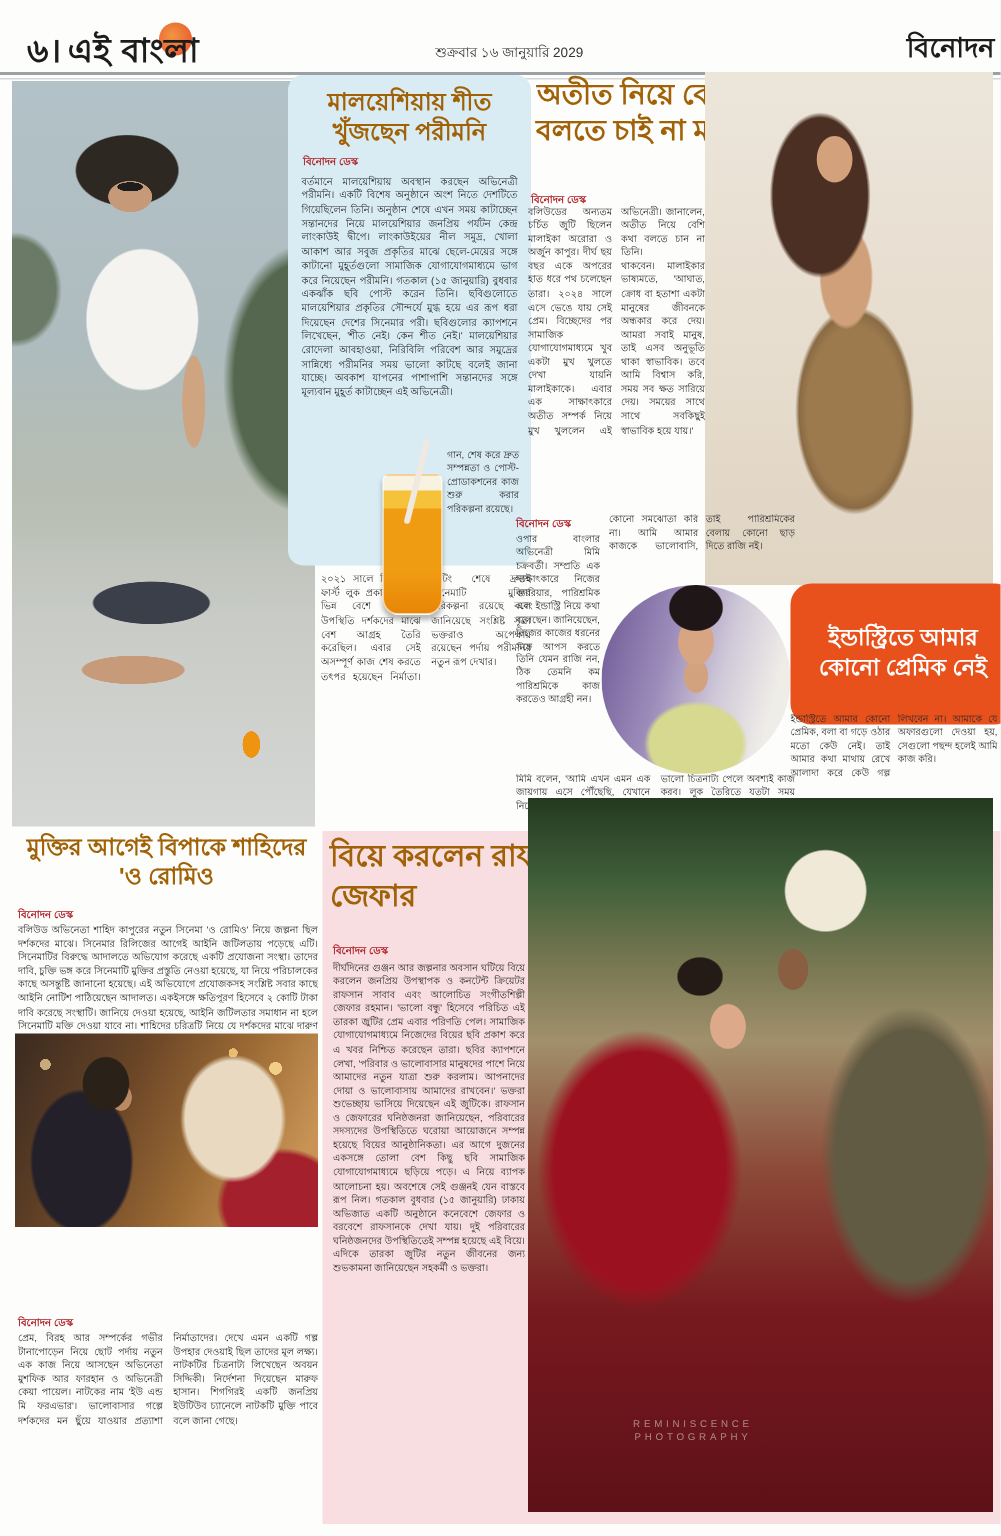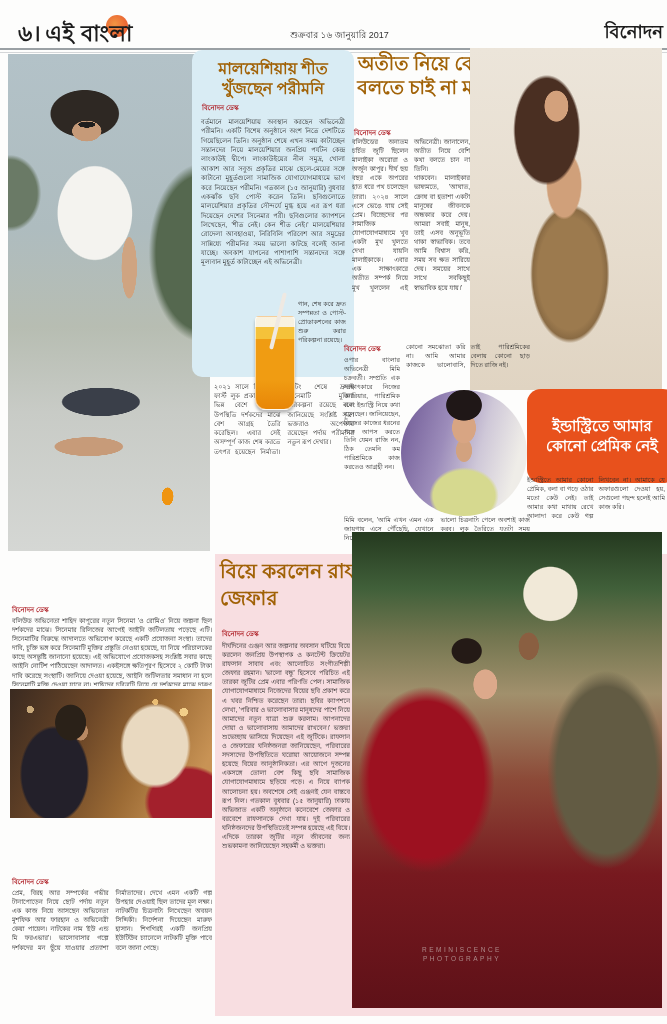--- a/index.html
+++ b/index.html
@@ -106,21 +106,21 @@
 </head>
 <body>
 
 <div class="page">
 
   <div class="masthead">
     <div class="logo">
       <span class="logo-accent"></span>
       <span class="pgno logo-text">৬।</span><span class="logo-text">এই বাংলা</span>
     </div>
-    <div class="mast-date">শুক্রবার ১৬ জানুয়ারি 2017</div>
+    <div class="mast-date">শুক্রবার ১৬ জানুয়ারি 2029</div>
     <div class="mast-section">বিনোদন</div>
   </div>
   <div class="rule-a"></div>
   <div class="rule-b"></div>
 
   <div class="abs photo photo-porimoni" style="left:8px;top:54px;width:202px;height:497px;"></div>
 
   <div class="abs panel-blue" style="left:192px;top:50px;width:162px;height:327px;">
     <div class="headline" style="font-size:16px;line-height:1.22;padding:9px 10px 2px;">মালয়েশিয়ায় শীত খুঁজছেন পরীমনি</div>
     <div class="byline" style="padding:2px 10px 0;">বিনোদন ডেস্ক</div>
@@ -147,20 +147,21 @@
   <div class="abs body-xs" style="left:344px;top:356px;width:56px;height:158px;overflow:hidden;font-size:6.3px;">ওপার বাংলার অভিনেত্রী মিমি চক্রবর্তী। সম্প্রতি এক সাক্ষাৎকারে নিজের ক্যারিয়ার, পারিশ্রমিক এবং ইন্ডাস্ট্রি নিয়ে কথা বলেছেন। জানিয়েছেন, নিজের কাজের ধরনের সঙ্গে আপস করতে তিনি যেমন রাজি নন, ঠিক তেমনি কম পারিশ্রমিকে কাজ করতেও আগ্রহী নন।</div>
   <div class="abs body-xs cols2" style="left:406px;top:343px;width:124px;height:44px;overflow:hidden;font-size:6.3px;column-gap:5px;">কোনো সমঝোতা করি না। আমি আমার কাজকে ভালোবাসি, তাই পারিশ্রমিকের বেলায় কোনো ছাড় দিতে রাজি নই।</div>
   <div class="abs photo photo-mimi" style="left:401px;top:390px;width:126px;height:126px;"></div>
   <div class="abs body-xs cols2" style="left:344px;top:516px;width:186px;height:34px;overflow:hidden;font-size:6.3px;">মিমি বলেন, 'আমি এখন এমন এক জায়গায় এসে পৌঁছেছি, যেখানে নিজের পছন্দ-অপছন্দের মূল্য আছে। ভালো চিত্রনাট্য পেলে অবশ্যই কাজ করব। লুক তৈরিতে যতটা সময় লাগে, চরিত্র তৈরিতেও ততটাই মনোযোগ দিই।'</div>
 
   <div class="abs quote-box" style="left:527px;top:389px;width:138px;height:82px;">
     <span>ইন্ডাস্ট্রিতে আমার কোনো প্রেমিক নেই</span>
   </div>
   <div class="abs body-xs cols2" style="left:527px;top:476px;width:138px;height:78px;overflow:hidden;font-size:6.3px;column-gap:5px;">ইন্ডাস্ট্রিতে আমার কোনো প্রেমিক, বলা বা গড়ে ওঠার মতো কেউ নেই। তাই আমার কথা মাথায় রেখে আলাদা করে কেউ গল্প লিখবেন না। আমাকে যে অফারগুলো দেওয়া হয়, সেগুলো পছন্দ হলেই আমি কাজ করি।</div>
 
+  <div class="abs headline" style="left:10px;top:556px;width:202px;font-size:15.5px;line-height:1.25;">মুক্তির আগেই বিপাকে শাহিদের 'ও রোমিও</div>
   <div class="abs byline" style="left:12px;top:604px;">বিনোদন ডেস্ক</div>
   <div class="abs body-xs" style="left:12px;top:616px;width:200px;height:70px;overflow:hidden;font-size:6.4px;">বলিউড অভিনেতা শাহিদ কাপুরের নতুন সিনেমা 'ও রোমিও' নিয়ে জল্পনা ছিল দর্শকদের মাঝে। সিনেমার রিলিজের আগেই আইনি জটিলতায় পড়েছে এটি। সিনেমাটির বিরুদ্ধে আদালতে অভিযোগ করেছে একটি প্রযোজনা সংস্থা। তাদের দাবি, চুক্তি ভঙ্গ করে সিনেমাটি মুক্তির প্রস্তুতি নেওয়া হয়েছে, যা নিয়ে পরিচালকের কাছে অসন্তুষ্টি জানানো হয়েছে। এই অভিযোগে প্রযোজকসহ সংশ্লিষ্ট সবার কাছে আইনি নোটিশ পাঠিয়েছেন আদালত। একইসঙ্গে ক্ষতিপূরণ হিসেবে ২ কোটি টাকা দাবি করেছে সংস্থাটি। জানিয়ে দেওয়া হয়েছে, আইনি জটিলতার সমাধান না হলে সিনেমাটি মুক্তি দেওয়া যাবে না। শাহিদের চরিত্রটি নিয়ে যে দর্শকদের মাঝে দারুণ আগ্রহ তৈরি হয়েছে, তা আগেই জানিয়েছেন নির্মাতারা।</div>
 
   <div class="abs photo photo-couple" style="left:10px;top:689px;width:202px;height:129px;"></div>
 
   <div class="abs byline" style="left:12px;top:876px;">বিনোদন ডেস্ক</div>
   <div class="abs body-xs cols2" style="left:12px;top:888px;width:200px;height:126px;overflow:hidden;font-size:6.4px;">প্রেম, বিরহ আর সম্পর্কের গভীর টানাপোড়েন নিয়ে ছোট পর্দায় নতুন এক কাজ নিয়ে আসছেন অভিনেতা মুশফিক আর ফারহান ও অভিনেত্রী কেয়া পায়েল। নাটকের নাম 'ইউ এন্ড মি ফরএভার'। ভালোবাসার গল্পে দর্শকদের মন ছুঁয়ে যাওয়ার প্রত্যাশা নির্মাতাদের। দেখে এমন একটি গল্প উপহার দেওয়াই ছিল তাদের মূল লক্ষ্য। নাটকটির চিত্রনাট্য লিখেছেন অবয়ন সিদ্দিকী। নির্দেশনা দিয়েছেন মারুফ হাসান। শিগগিরই একটি জনপ্রিয় ইউটিউব চ্যানেলে নাটকটি মুক্তি পাবে বলে জানা গেছে।</div>
 
   <div class="abs panel-pink" style="left:215px;top:554px;width:452px;height:462px;"></div>
   <div class="abs headline" style="left:220px;top:558px;width:182px;font-size:20px;line-height:1.35;text-align:left;">বিয়ে করলেন রাফসান-জেফার</div>

